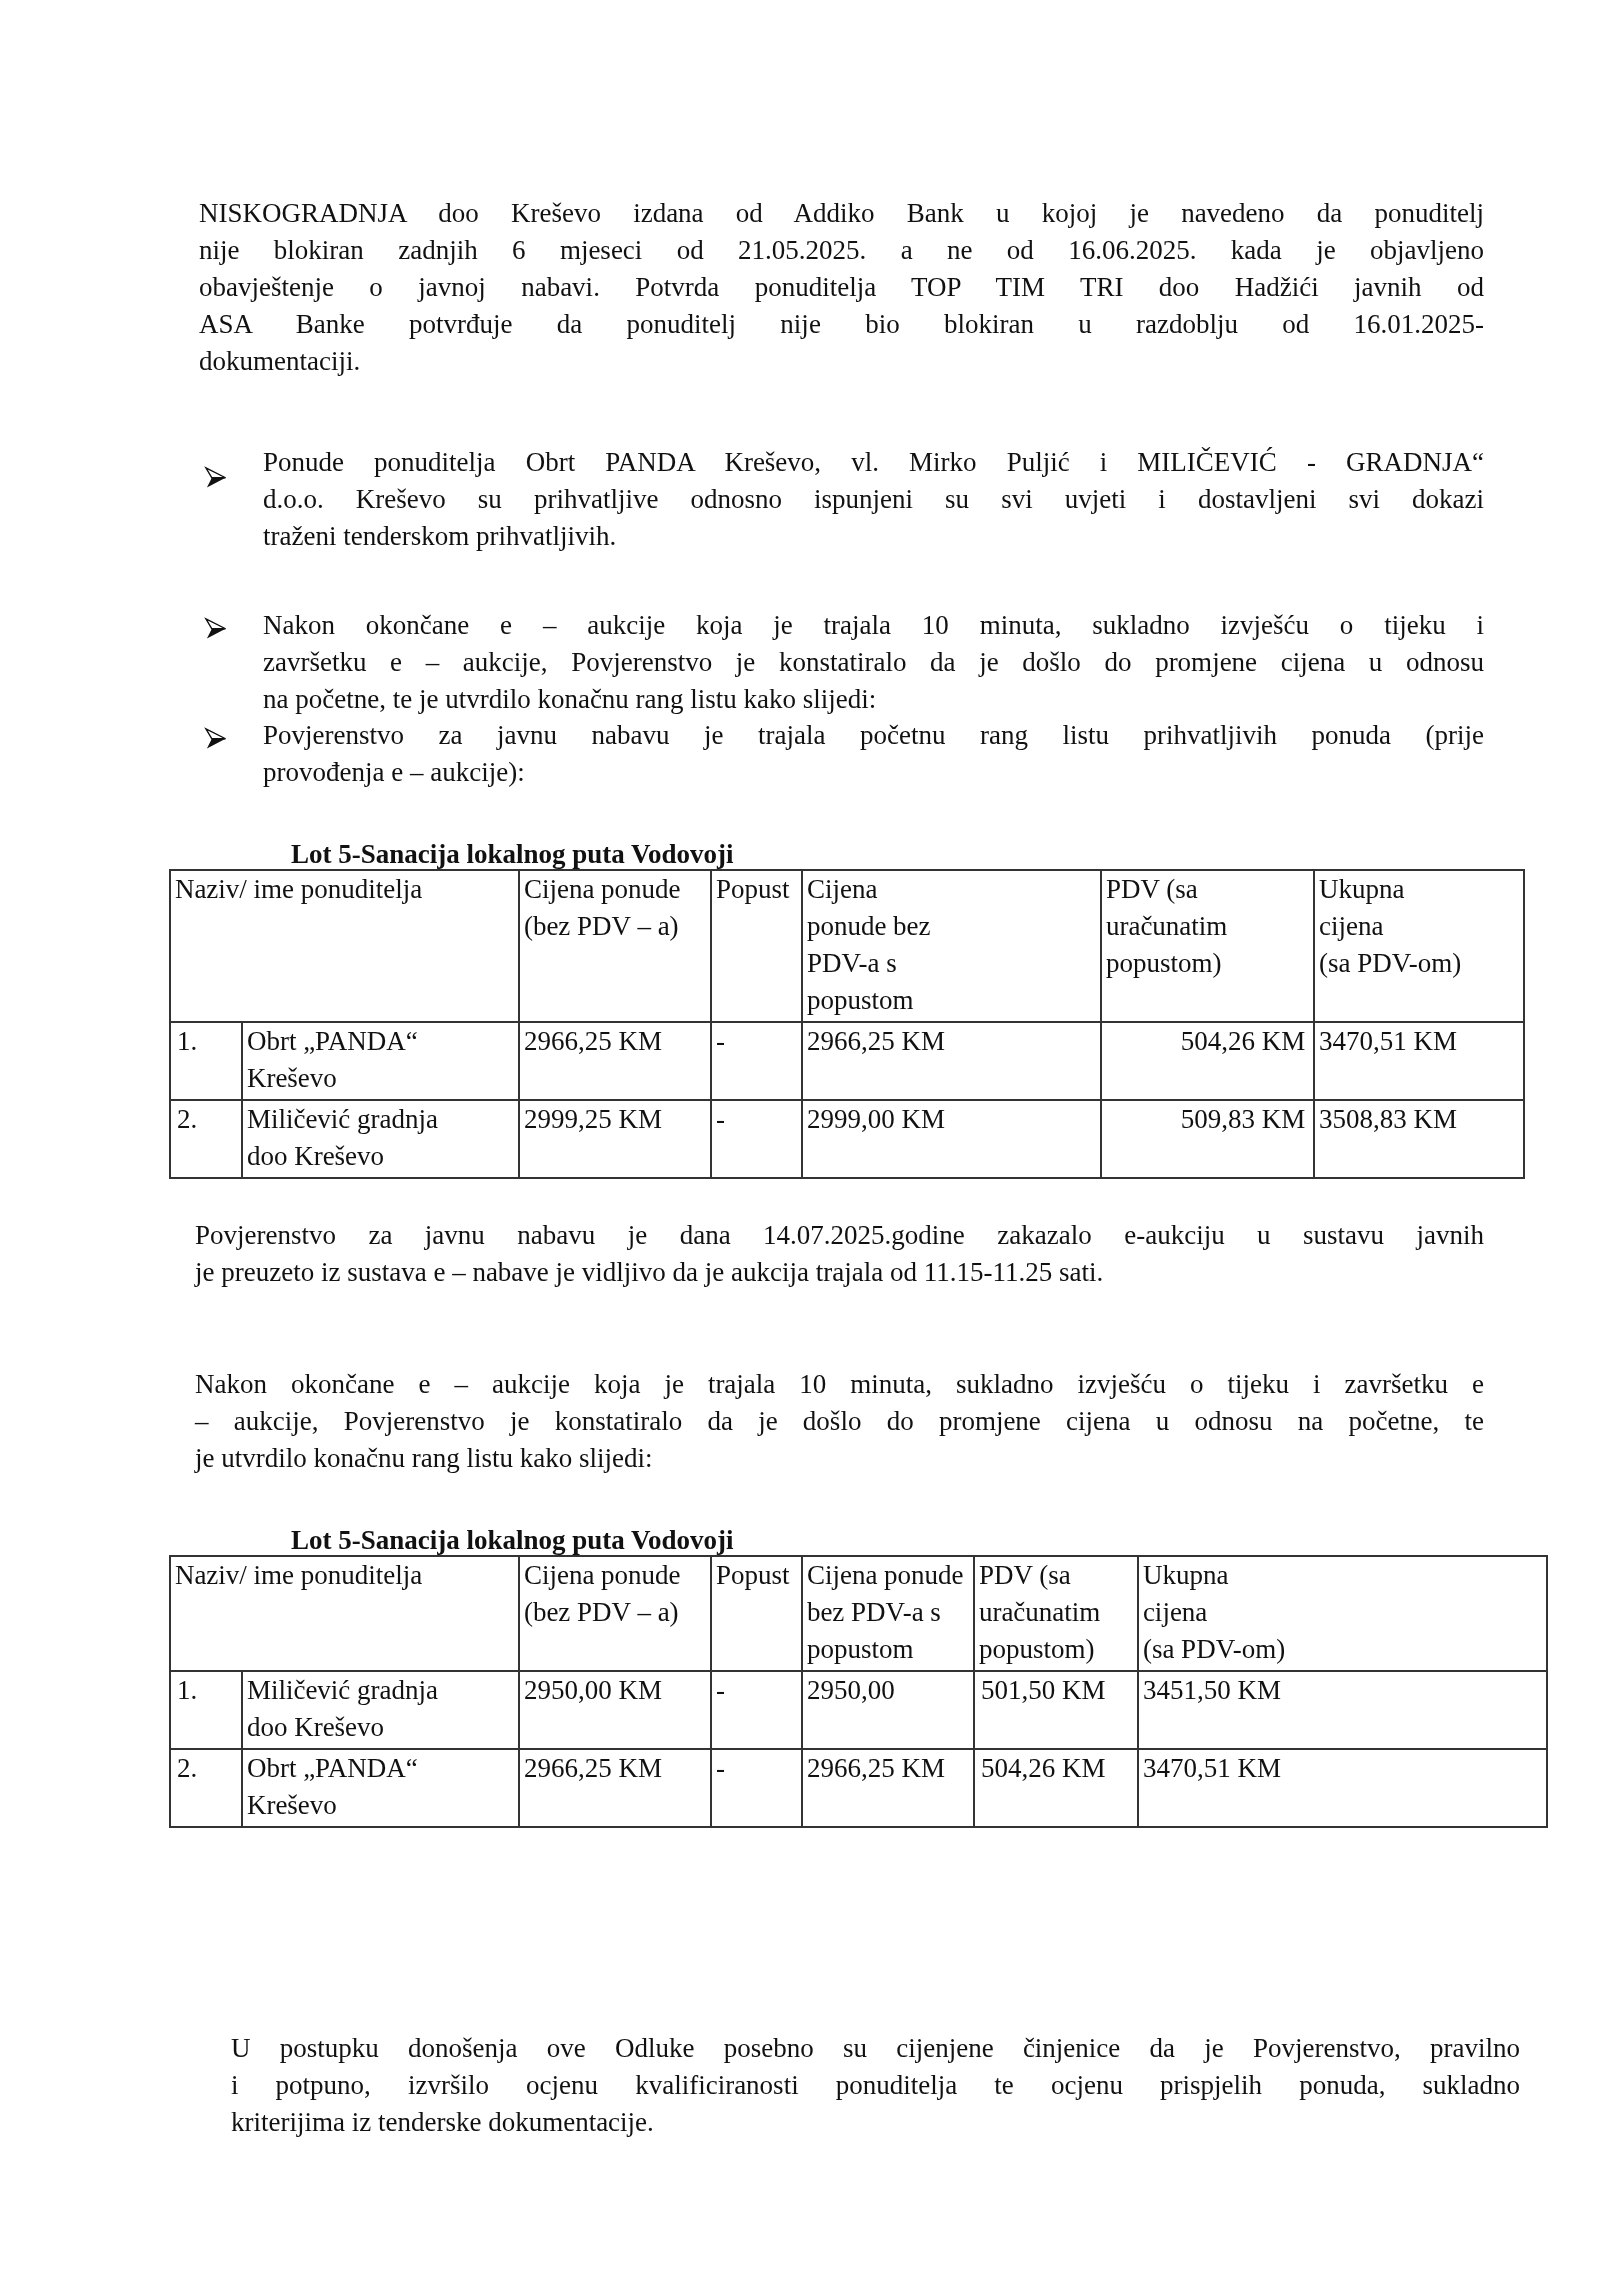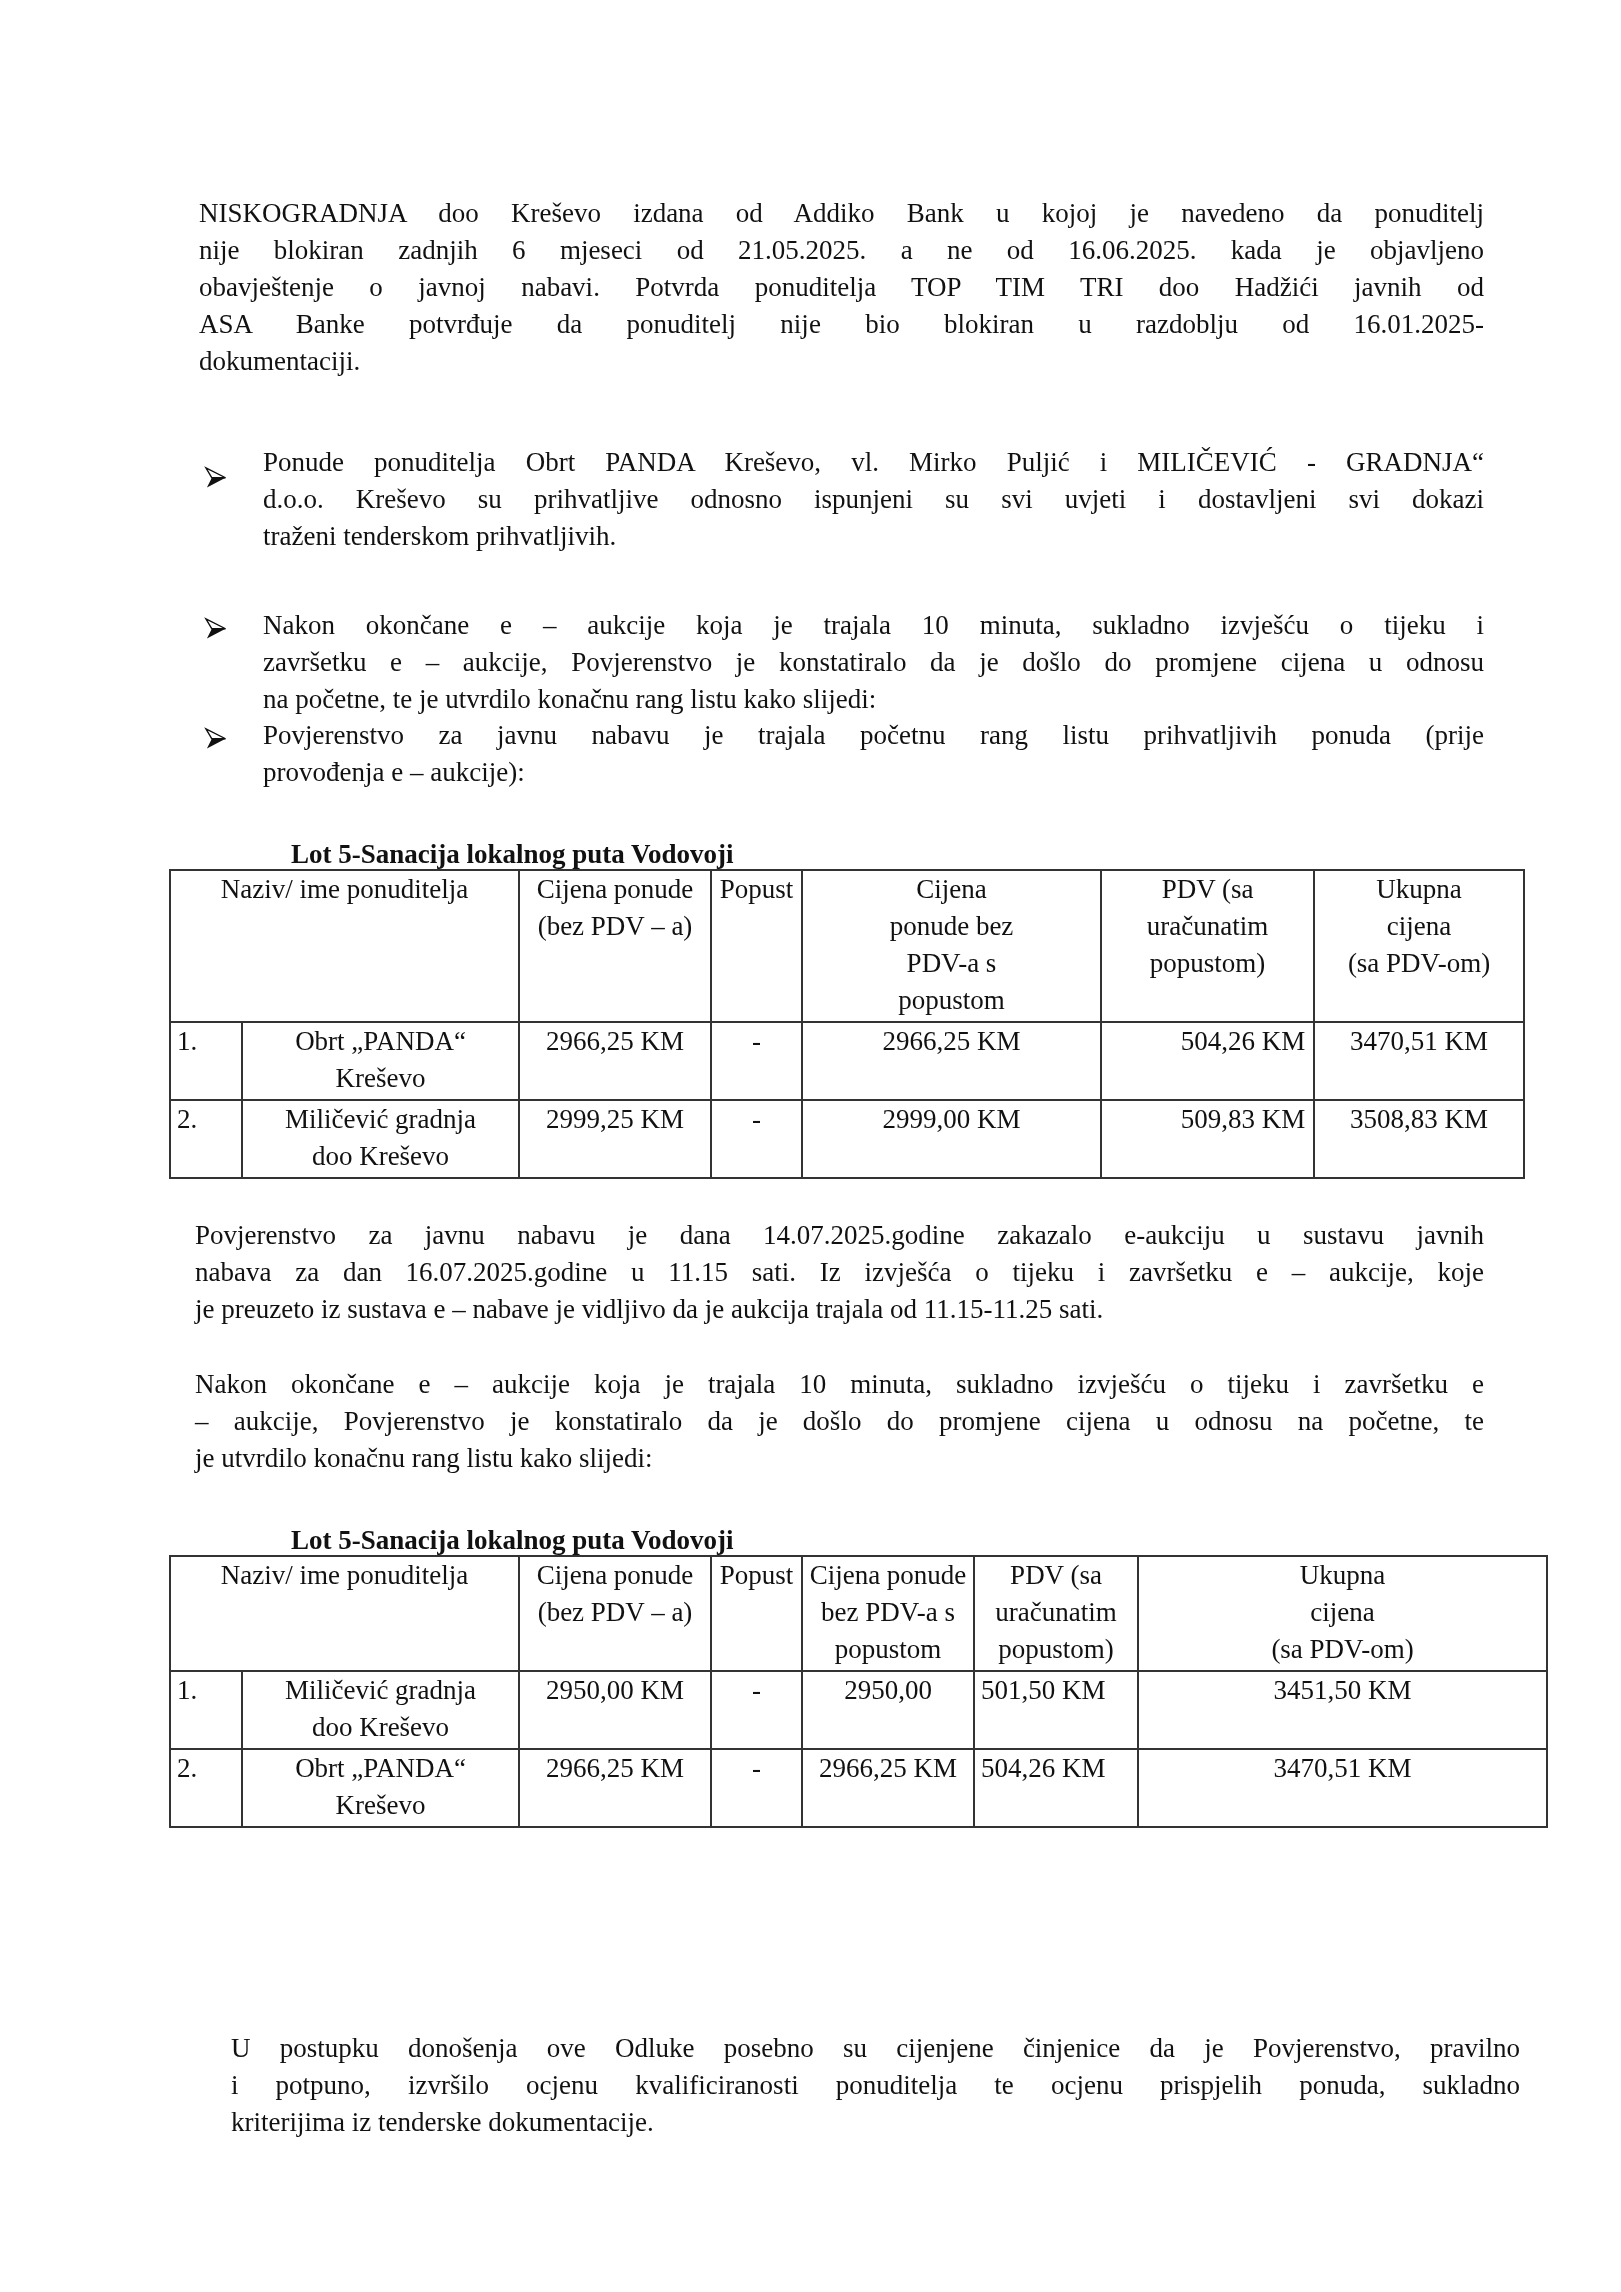--- a/index.html
+++ b/index.html
@@ -6,21 +6,21 @@
   body { width: 1621px; height: 2293px; position: relative; overflow: hidden;
          font-family: "Liberation Serif", "DejaVu Serif", serif; color: #111; }
   .txt { position: absolute; font-size: 27px; line-height: 37px; text-align: justify; }
   .txt .line { display: block; }
   .just { text-align: justify; text-align-last: justify; }
   .bullet { position: absolute; width: 23.5px; height: 23.5px; }
   .bullet svg { width: 23.5px; height: 23.5px; display: block; }
   .caption { position: absolute; font-weight: bold; font-size: 27px; line-height: 31px; margin-left: 28px; }
   table.bid { position: absolute; border-collapse: collapse; table-layout: fixed;
               font-size: 27px; line-height: 37px; }
-  table.bid td, table.bid th { border: 2px solid #333; vertical-align: top; text-align: center;
+  table.bid td, table.bid th { border: 2px solid #333; vertical-align: top; text-align: left;
               padding: 0 3.9px; font-weight: normal; }
   table.bid td.num { padding-left: 5.9px; text-align: left; }
   table.bid td.rt { text-align: right; padding-right: 7.8px; }
 </style>
 </head>
 <body>
 
 <div class="txt" style="left:199px; top:195px; width:1285px;">
   <span class="line just">NISKOGRADNJA doo Kreševo izdana od Addiko Bank u kojoj je navedeno da ponuditelj</span>
   <span class="line just">nije blokiran zadnjih 6 mjeseci od 21.05.2025. a ne od 16.06.2025. kada je objavljeno</span>
@@ -102,21 +102,20 @@
     <td>-</td>
     <td colspan="2">2999,00 KM</td>
     <td class="rt">509,83 KM</td>
     <td>3508,83 KM</td>
   </tr>
 </tbody>
   </table>
 
 <div class="txt" style="left:195px; top:1217px; width:1289px;">
   <span class="line just">Povjerenstvo za javnu nabavu je dana 14.07.2025.godine zakazalo e-aukciju u sustavu javnih</span>
-  <span class="line just">nabava za dan 16.07.2025.godine u 11.15 sati. Iz izvješća o tijeku i završetku e – aukcije, koje</span>
   <span class="line">je preuzeto iz sustava e – nabave je vidljivo da je aukcija trajala od 11.15-11.25 sati.</span>
 </div>
 
 <div class="txt" style="left:195px; top:1366px; width:1289px;">
   <span class="line just">Nakon okončane e – aukcije koja je trajala 10 minuta, sukladno izvješću o tijeku i završetku e</span>
   <span class="line just">– aukcije, Povjerenstvo je konstatiralo da je došlo do promjene cijena u odnosu na početne, te</span>
   <span class="line">je utvrdilo konačnu rang listu kako slijedi:</span>
 </div>
 
 <div class="caption" style="left:263px; top:1525px;">Lot 5-Sanacija lokalnog puta Vodovoji</div>

